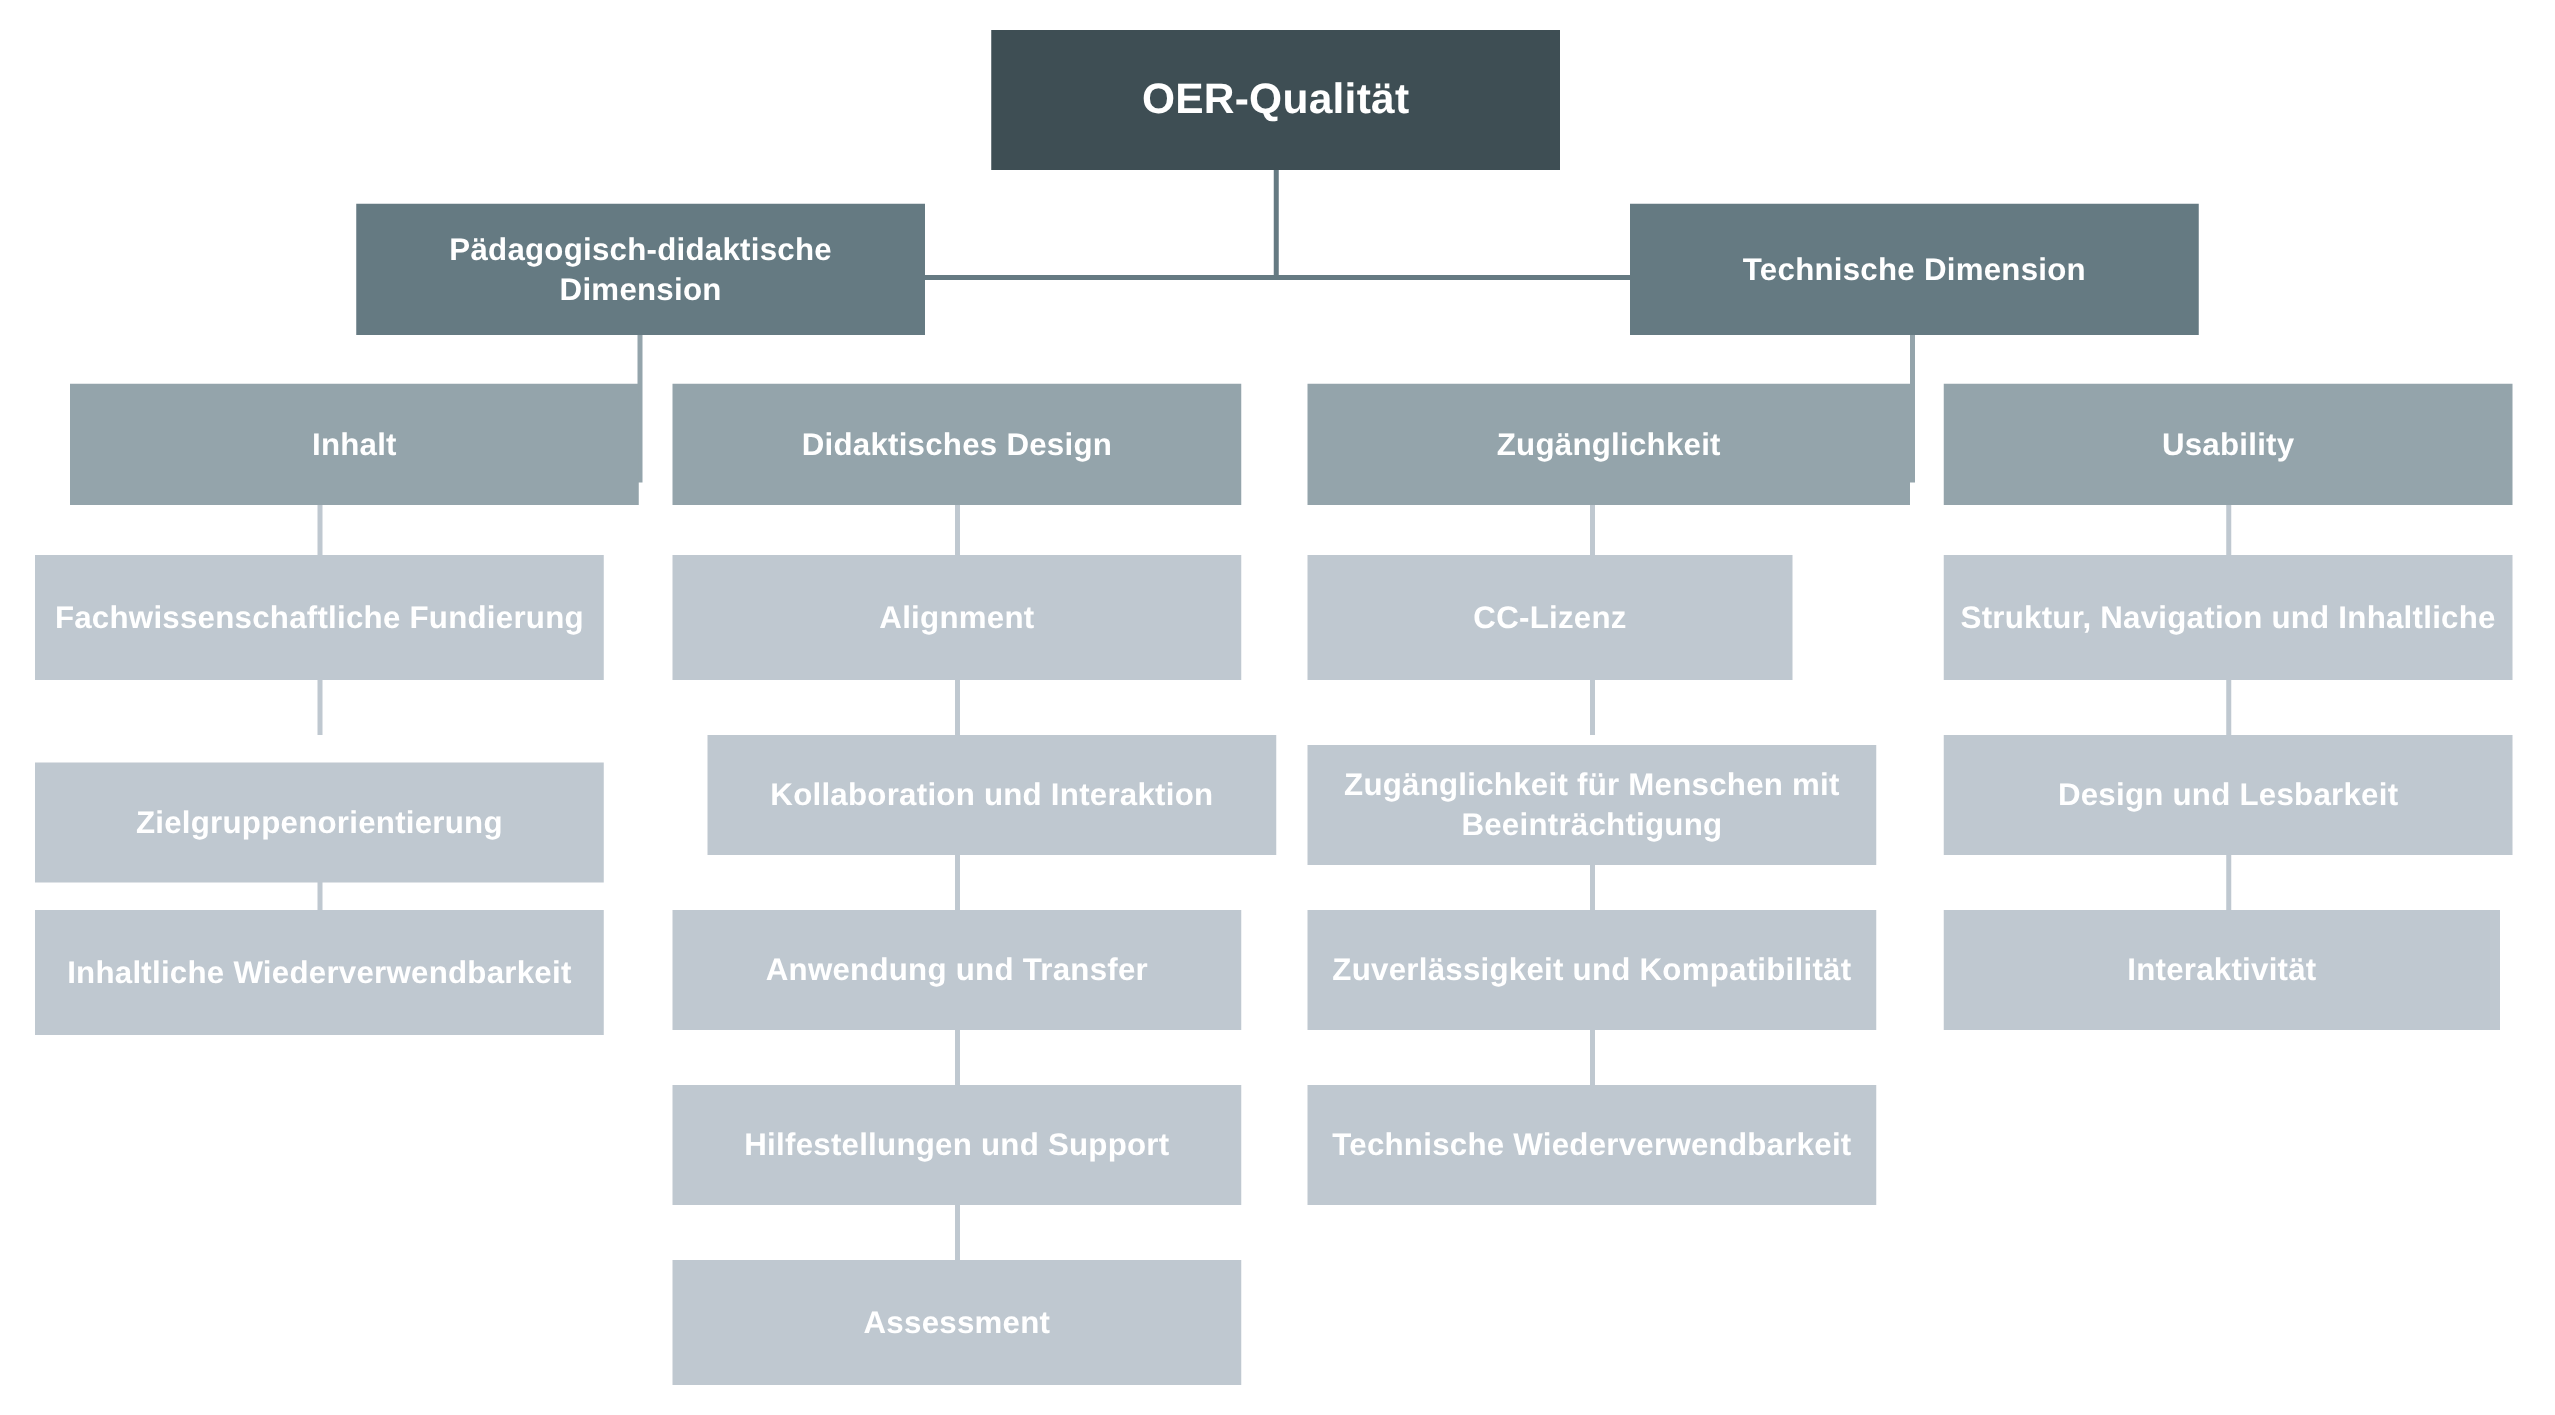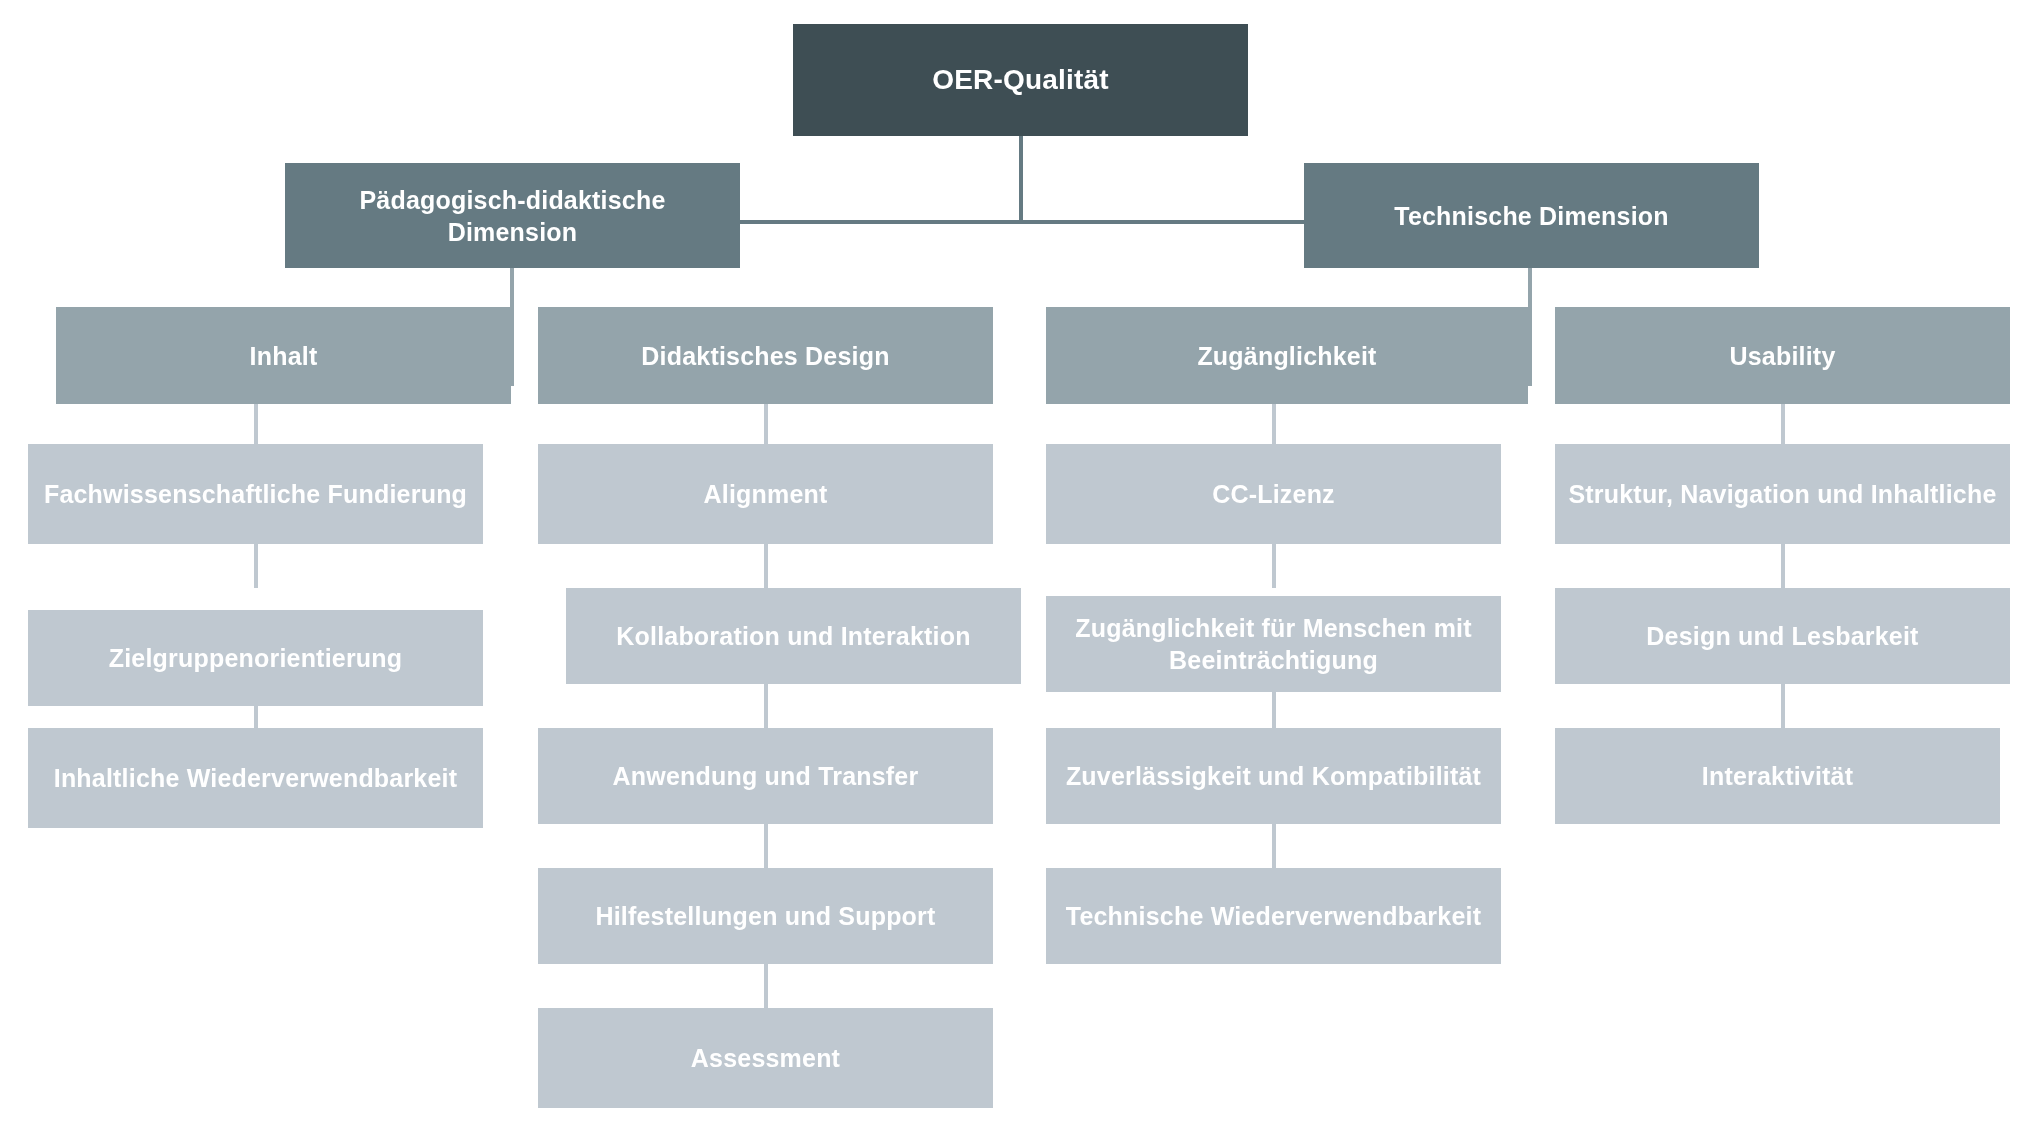--- a/index.html
+++ b/index.html
@@ -20,21 +20,21 @@
     display:flex;
     align-items:center;
     justify-content:center;
     text-align:center;
     color:#ffffff;
     font-weight:700;
     line-height:1.28;
     padding:4px 10px;
     z-index:3;
   }
-  .lvl1{ background:#3e4e54; font-size:28px; letter-spacing:.2px; }
+  .lvl1{ background:#3e4e54; font-size:34px; letter-spacing:.2px; }
   .lvl2{ background:#657a82; font-size:25px; letter-spacing:.2px; }
   .lvl3{ background:#94a4ab; font-size:25px; letter-spacing:.2px; }
   .lvl4{ background:#bfc8d0; font-size:25px; letter-spacing:.2px; }
 
   .conn{
     position:absolute;
     z-index:1;
   }
   .conn.v{ width:4px; }
   .conn.h{ height:4px; }
@@ -101,21 +101,21 @@
   <div class="node lvl4" style="left:538px;top:444px;width:455px;height:100px;">Alignment</div>
 
   <div class="node lvl4" style="left:538px;top:588px;width:455px;height:96px;margin-left:28px;">Kollaboration und Interaktion</div>
 
   <div class="node lvl4" style="left:538px;top:728px;width:455px;height:96px;">Anwendung und Transfer</div>
 
   <div class="node lvl4" style="left:538px;top:868px;width:455px;height:96px;">Hilfestellungen und Support</div>
 
   <div class="node lvl4" style="left:538px;top:1008px;width:455px;height:100px;">Assessment</div>
 
-  <div class="node lvl4" style="left:1046px;top:444px;width:455px;height:100px;">CC-Lizenz</div>
+  <div class="node lvl4" style="left:1046px;top:444px;width:388px;height:100px;">CC-Lizenz</div>
 
   <div class="node lvl4" style="left:1046px;top:596px;width:455px;height:96px;">Zugänglichkeit für Menschen mit Beeinträchtigung</div>
 
   <div class="node lvl4" style="left:1046px;top:728px;width:455px;height:96px;">Zuverlässigkeit und Kompatibilität</div>
 
   <div class="node lvl4" style="left:1046px;top:868px;width:455px;height:96px;">Technische Wiederverwendbarkeit</div>
 
   <div class="node lvl4" style="left:1555px;top:444px;width:455px;height:100px;">Struktur, Navigation und Inhaltliche</div>
 
   <div class="node lvl4" style="left:1555px;top:588px;width:455px;height:96px;">Design und Lesbarkeit</div>

